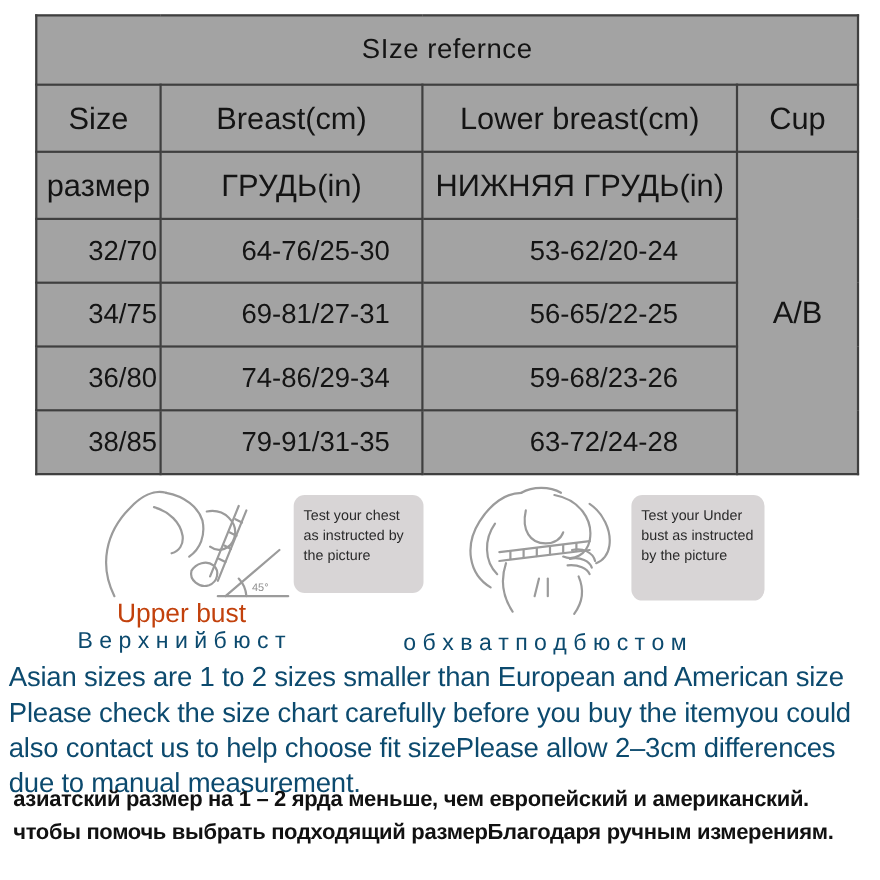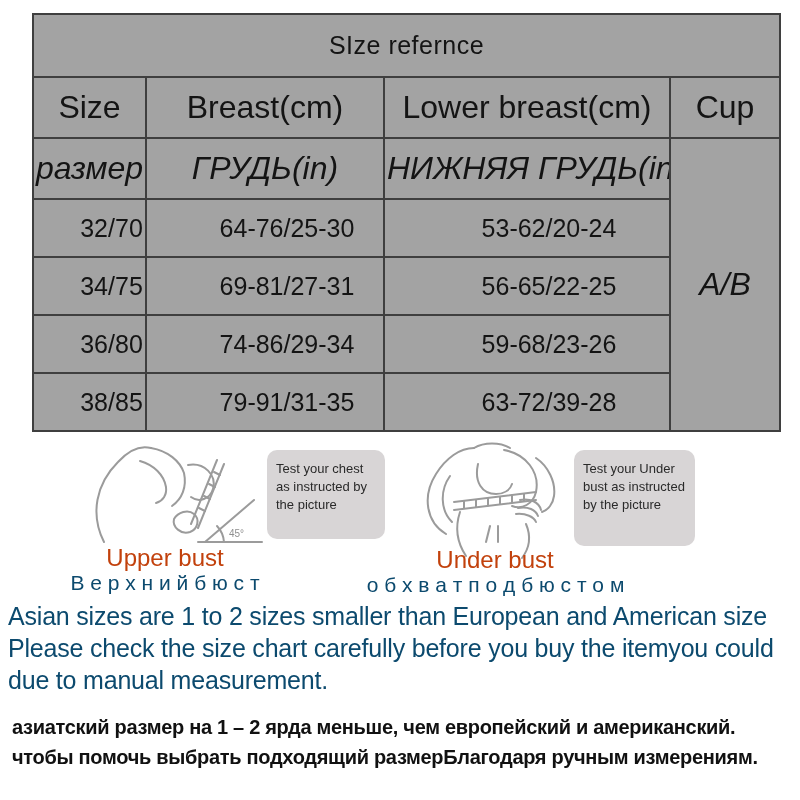--- a/index.html
+++ b/index.html
@@ -17,22 +17,22 @@
     border-collapse:collapse;table-layout:fixed;
     background:#a3a3a3;
   }
   table.size-table td{
     border:2px solid var(--color-border,#3f3f3f);
     text-align:center;vertical-align:middle;
     font-size:25px;color:var(--color-text,#141414);
     padding:0 2px;overflow:hidden;white-space:nowrap;
   }
   td.title-cell{height:61px;font-size:43px;letter-spacing:.5px;}
-  tr.hdr-en td{height:59px;font-size:32px;margin-top:41px;}
-  tr.hdr-ru td{height:59px;font-size:32px;font-style:italic;}
+  tr.hdr-en td{height:59px;font-size:28px;margin-top:41px;}
+  tr.hdr-ru td{height:59px;font-size:28px;}
   tr.data-row td{height:56px;padding-left:46px;}
   td.cup-cell{font-size:26px;}
 
   
   .illus{position:absolute;}
   .illus svg{display:block;}
   .illus path, .illus line, .illus circle{
     fill:none;stroke:var(--color-lineart,#9b9b9b);
     stroke-width:2;stroke-linecap:round;stroke-linejoin:round;
   }
@@ -102,21 +102,21 @@
       <td>56-65/22-25</td>
     </tr>
     <tr class="data-row">
       <td>36/80</td>
       <td>74-86/29-34</td>
       <td>59-68/23-26</td>
     </tr>
     <tr class="data-row">
       <td>38/85</td>
       <td>79-91/31-35</td>
-      <td>63-72/39-28</td>
+      <td>63-72/24-28</td>
     </tr>
   </tbody>
     </table>
 
   <div class="illus" style="left:88px;top:440px;">
     <svg width="178" height="108" viewBox="0 0 178 108">
       <path d="M16,102 C2,74 8,44 30,22 C40,11 52,5 63,8"></path>
       <path d="M63,8 C80,11 92,21 96,33 C99,47 94,59 84,66"></path>
       <path d="M52,21 C66,25 76,35 78,47 C79,55 75,61 68,63"></path>
       <path d="M100,25 C116,22 129,35 125,49 C122,59 111,63 103,57"></path>
@@ -158,26 +158,26 @@
       <path d="M82,88 L78,104"></path>
       <path d="M90,88 L90,104"></path>
     </svg>
   </div>
 
   <div class="note-box box-right">Test your Under bust as instructed by the picture</div>
   <div class="note-box box-left">Test your chest as instructed by the picture</div>
 
   <div class="caption-en cap-upper-en">Upper bust</div>
   <div class="caption-ru cap-upper-ru">В е р х н и й б ю с т</div>
-  <div class="caption-en cap-under-en">Under bust</div>
   <div class="caption-ru cap-under-ru">о б х в а т п о д б ю с т о м</div>
 
   <div class="notes-en">
     <div>Asian sizes are 1 to 2 sizes smaller than European and American size</div>
     <div>Please check the size chart carefully before you buy the itemyou could</div>
+    <div>also contact us to help choose fit sizePlease allow 2–3cm differences</div>
     <div>due to manual measurement.</div>
   </div>
 
   <div class="notes-ru">
     <div>азиатский размер на 1 – 2 ярда меньше, чем европейский и американский.</div>
     <div>чтобы помочь выбрать подходящий размерБлагодаря ручным измерениям.</div>
   </div>
 
 </div>
 

